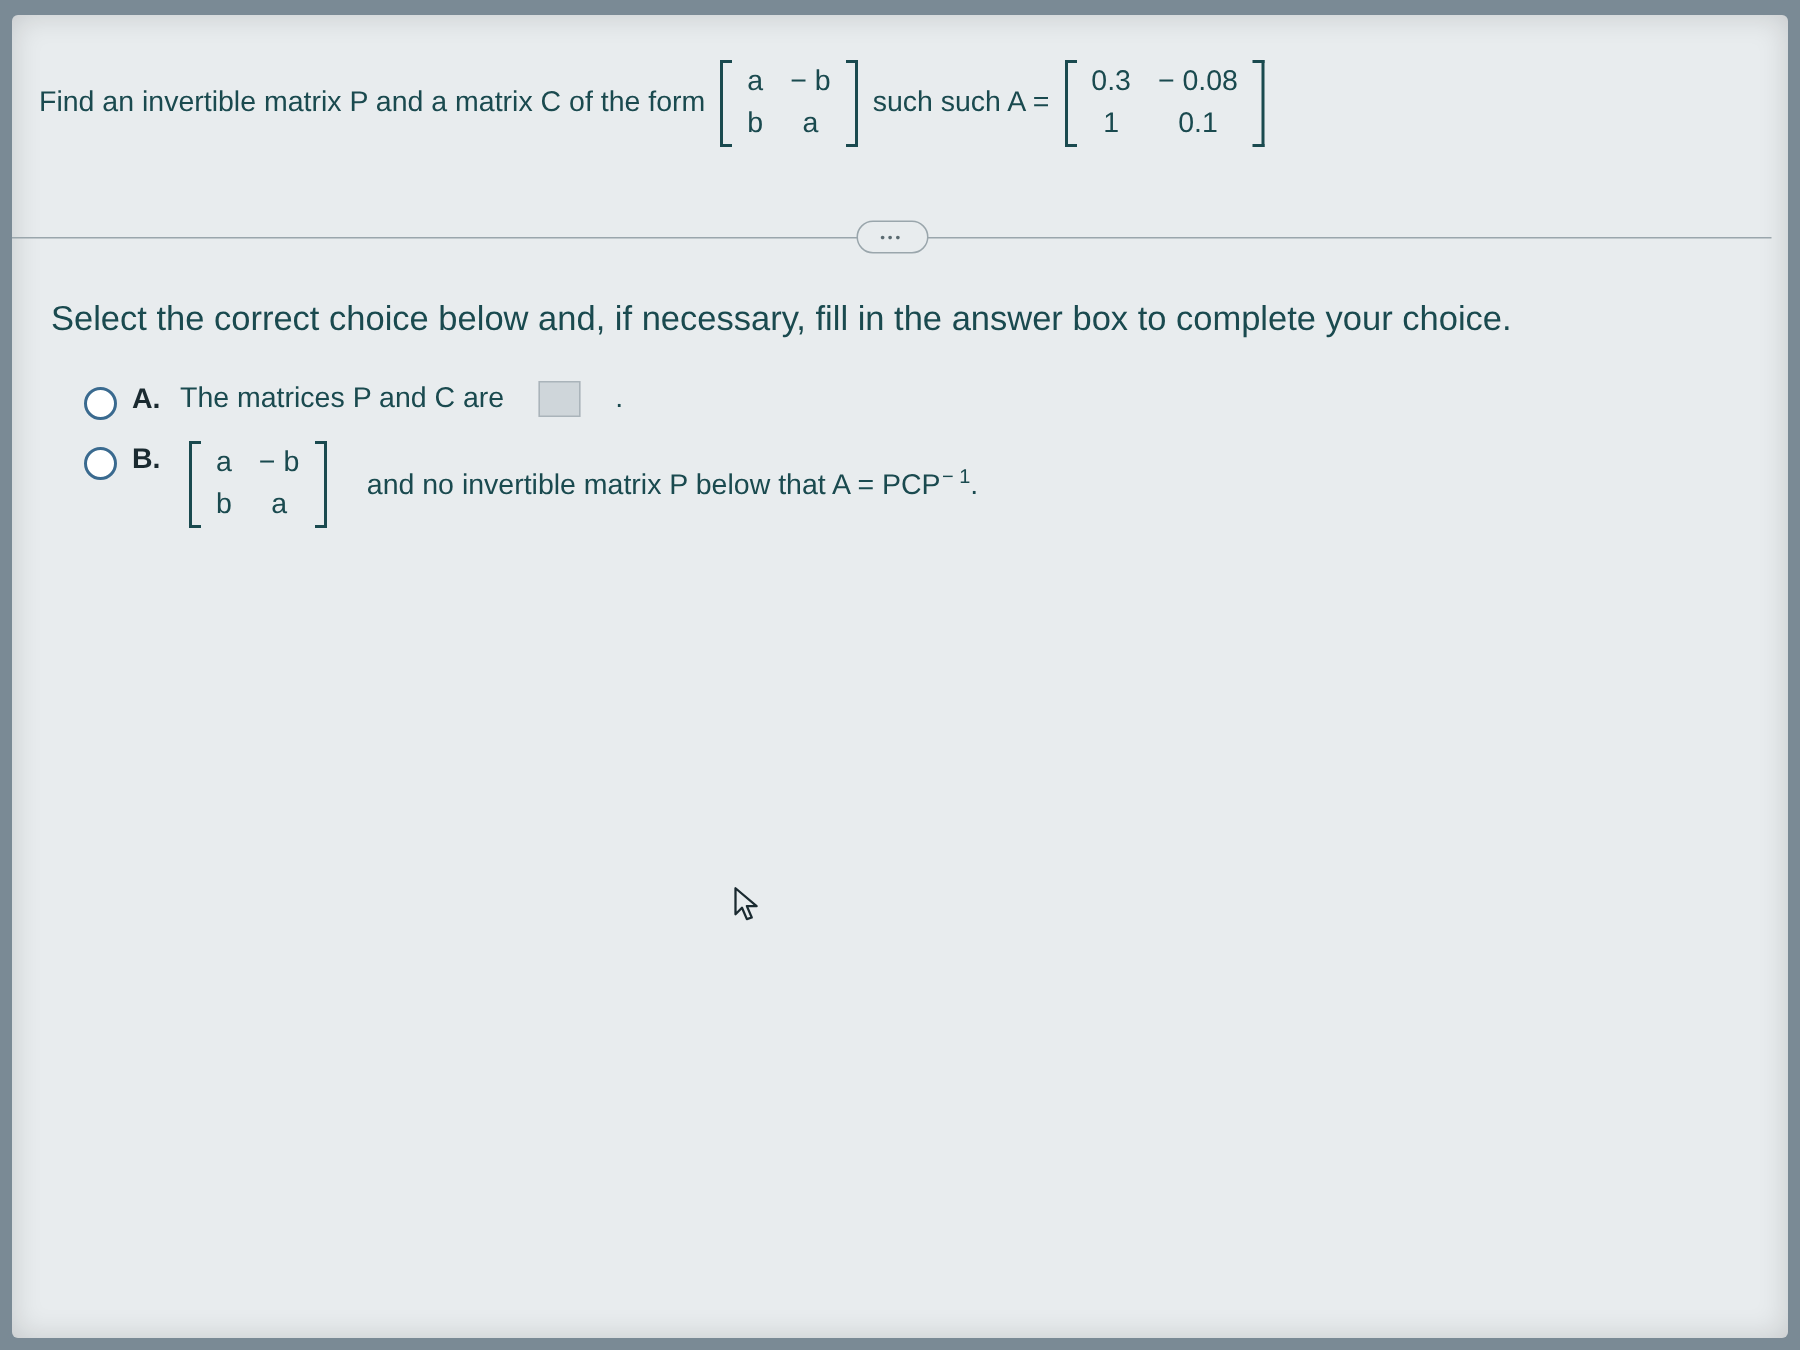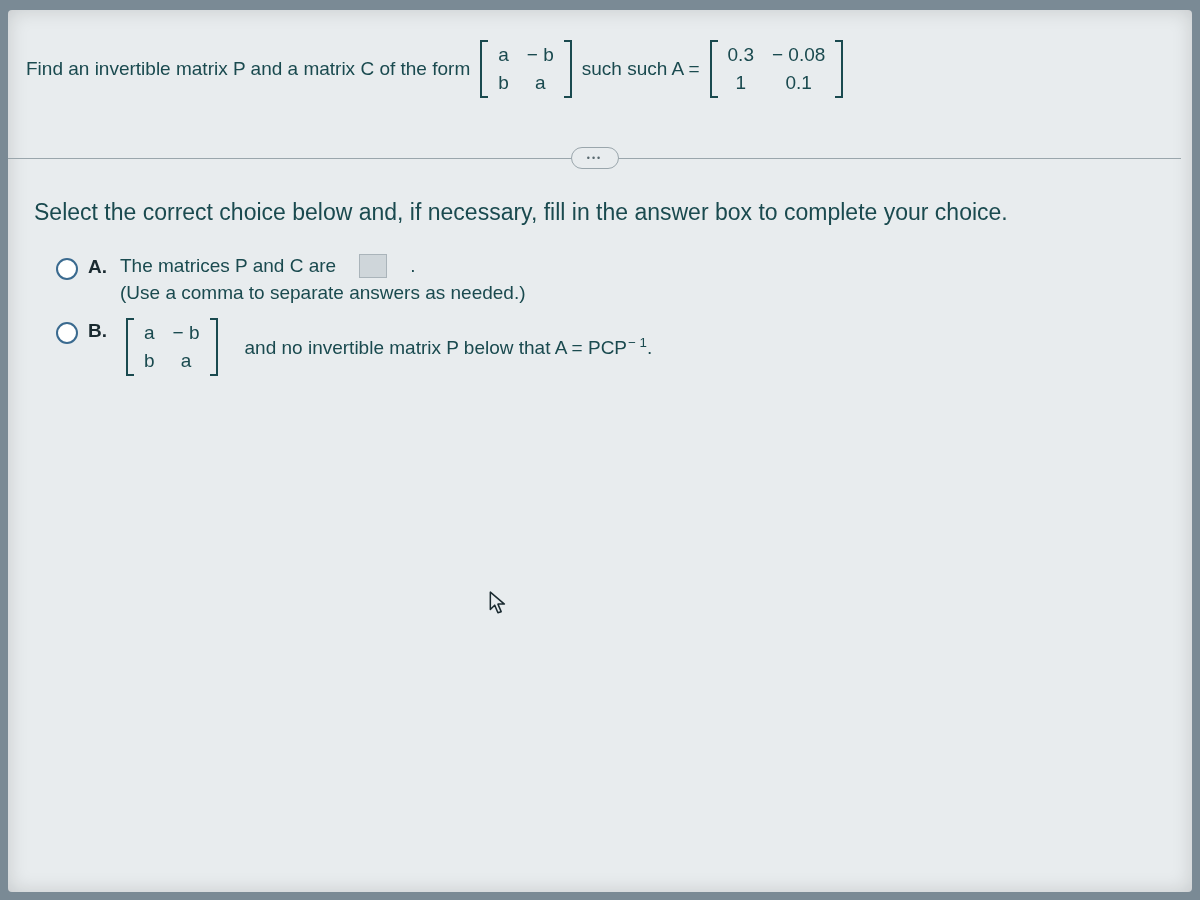--- a/index.html
+++ b/index.html
@@ -192,21 +192,20 @@
 
   <div class="choice">
     <div class="radio"></div>
     <div class="choice-label">A.</div>
     <div class="choice-body">
       <div class="choice-line">
         <span>The matrices P and C are</span>
         <span class="answer-box"></span>
         <span>.</span>
       </div>
-      <div class="hint">(Use a comma to separate answers as needed.)</div>
     </div>
   </div>
 
   <div class="choice">
     <div class="radio"></div>
     <div class="choice-label">B.</div>
     <div class="choice-body">
       <div class="choice-line">
         <span class="matrix">
           <span class="matrix-bracket left"></span>

